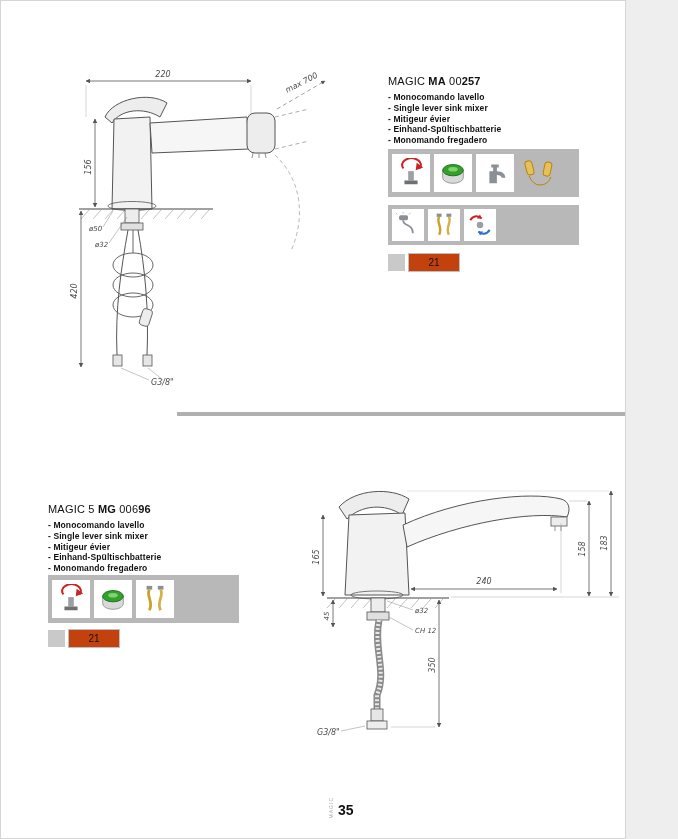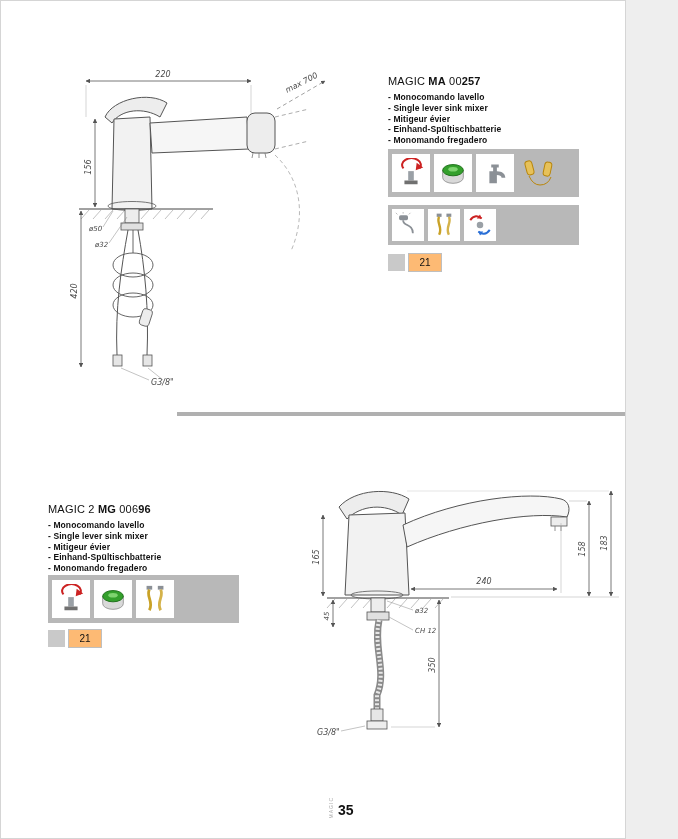--- a/index.html
+++ b/index.html
@@ -25,22 +25,22 @@
   .strip-b1{left:47px;  top:574px; height:48px;}
   .icon-box{width:38px; height:38px; background:#fff; display:flex; align-items:center; justify-content:center;}
   .strip-t2 .icon-box{width:32px; height:32px;}
   .icon-box.nobg{background:transparent; width:44px;}
   
   .badge-row{position:absolute; display:flex; gap:3px; align-items:center;}
   .badge-t{left:387px; top:252px;}
   .badge-b{left:47px;  top:628px;}
   .badge-gray{width:17px; height:17px; background:#c9c9c9;}
   .badge-num{
-    min-width:16px; height:17px; background:#fdba74; border:1px solid #bfbfbf;
-    font-size:10px; display:flex; align-items:center; justify-content:center; padding:0 8px;
+    min-width:16px; height:17px; background:#c2410c; border:1px solid #bfbfbf;
+    font-size:10px; display:flex; align-items:center; justify-content:center; padding:0 17px;
   }
   
   .drawing{position:absolute;}
   .drawing-top{left:50px; top:58px;}
   .drawing-bottom{left:288px; top:442px;}
   svg text.dim{font:italic 8px "DejaVu Sans", sans-serif; fill:#4a4a4a;}
   svg text.dim-sm{font:italic 7px "DejaVu Sans", sans-serif; fill:#4a4a4a;}
   
   .divider{position:absolute; left:176px; top:411px; width:500px; height:4px; background:#b0b0b0;}
   .footer-num{position:absolute; left:337px; top:801px; font-size:14px; font-weight:bold;}
@@ -186,21 +186,21 @@
   </div>
 
   <div class="badge-row badge-t">
     <span class="badge-gray"></span>
     <span class="badge-num">21</span>
   </div>
 
   <div class="divider"></div>
 
   <div class="info info-bottom">
-    <h3 class="title"><span>MAGIC 2 </span><b>MG</b><span> 006</span><b>96</b></h3>
+    <h3 class="title"><span>MAGIC 5 </span><b>MG</b><span> 006</span><b>96</b></h3>
     <div class="desc">- Monocomando lavello</div>
     <div class="desc">- Single lever sink mixer</div>
     <div class="desc">- Mitigeur évier</div>
     <div class="desc">- Einhand-Spültischbatterie</div>
     <div class="desc">- Monomando fregadero</div>
   </div>
 
   <div class="strip strip-b1">
     <div class="icon-box">
       <svg width="30" height="30" viewBox="0 0 32 32">

